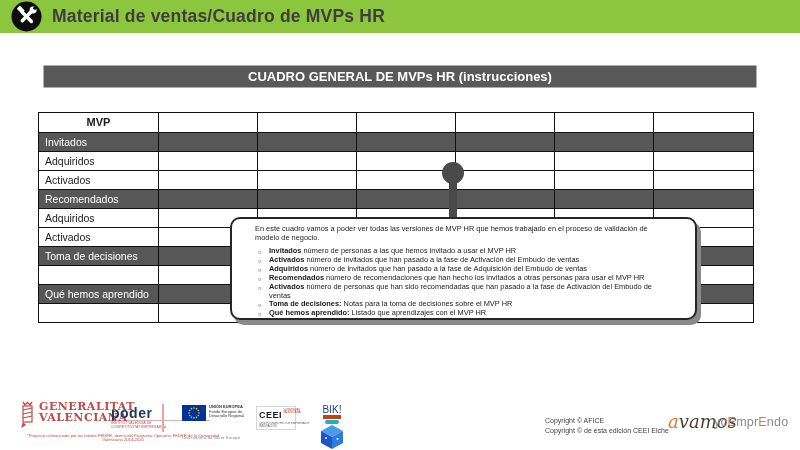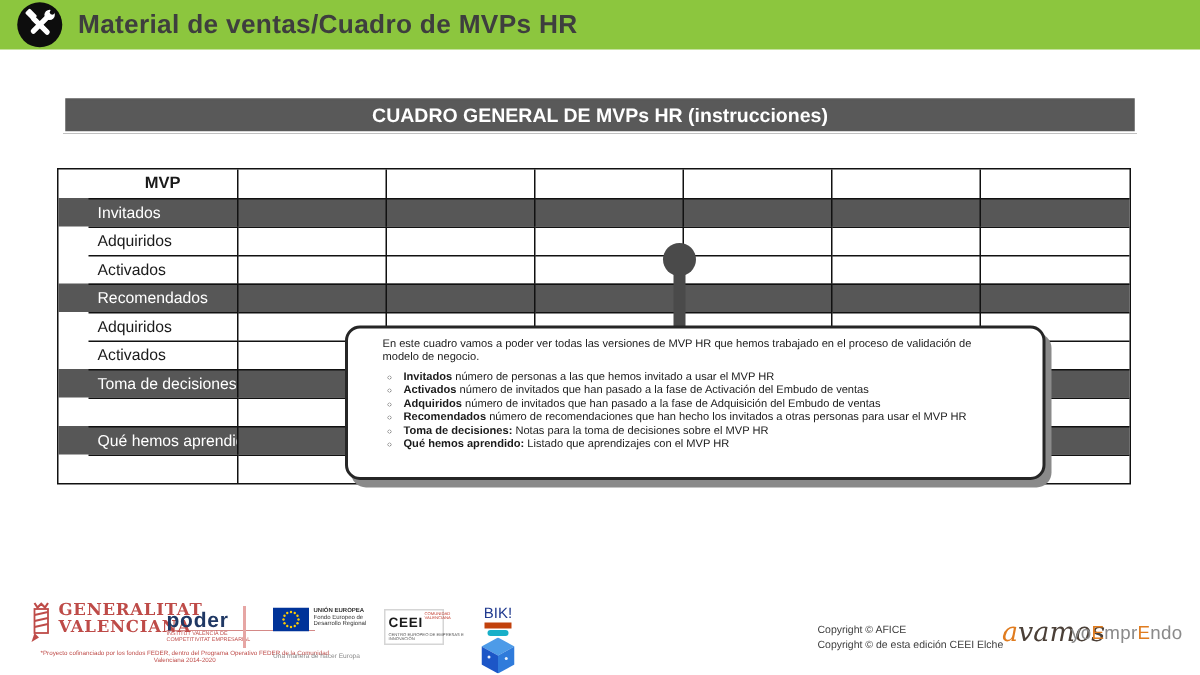--- a/index.html
+++ b/index.html
@@ -17,21 +17,21 @@
     color:#fff;font-size:13px;font-weight:bold;text-align:center;line-height:25px;}
 
   
   .mvp-table{position:absolute;left:38px;top:112px;width:714px;border:1.5px solid #111;}
   .trow{display:grid;grid-template-columns:120px repeat(6,1fr);height:19px;}
   .trow + .trow .tcell{border-top:1px solid #111;}
   .tcell{border-right:1px solid #111;overflow:hidden;}
   .tcell:last-child{border-right:none;}
   .trow.dark{background:#575757;}
   .trow.dark .tcell.label{color:#fff;}
-  .tcell.label{font-size:10.5px;color:#1a1a1a;padding:3px 0 0 6px;white-space:nowrap;margin-left:20px;}
+  .tcell.label{font-size:10.5px;color:#1a1a1a;padding:3px 0 0 6px;white-space:nowrap;}
   .trow.header .tcell.label{font-weight:bold;font-size:11px;text-align:center;padding-left:0;}
 
   
   .pointer-dot{position:absolute;left:442px;top:162px;width:22px;height:22px;border-radius:50%;background:#4A4A4A;z-index:4;}
   .pointer-line{position:absolute;left:449px;top:178px;width:8px;height:44px;background:#4A4A4A;z-index:4;}
 
   
   .callout{position:absolute;left:230px;top:217px;width:467px;height:103px;background:#fff;
     border:2.5px solid #262626;border-radius:10px;box-shadow:4px 5px 0 #8a8a8a;z-index:5;
     padding:5px 23px;box-sizing:border-box;overflow:hidden;}
@@ -201,20 +201,21 @@
   <div class="pointer-line"></div>
   <div class="pointer-dot"></div>
 
   <div class="callout">
     <p>En este cuadro vamos a poder ver todas las versiones de MVP HR que hemos trabajado en el proceso de validación de modelo de negocio.</p>
     <ul id="callout-list">
         <li><b>Invitados</b> número de personas a las que hemos invitado a usar el MVP HR</li>
         <li><b>Activados</b> número de invitados que han pasado a la fase de Activación del Embudo de ventas</li>
         <li><b>Adquiridos</b> número de invitados que han pasado a la fase de Adquisición del Embudo de ventas</li>
         <li><b>Recomendados</b> número de recomendaciones que han hecho los invitados a otras personas para usar el MVP HR</li>
+        <li><b>Activados</b> número de personas que han sido recomendadas que han pasado a la fase de Activación del Embudo de ventas</li>
         <li><b>Toma de decisiones:</b> Notas para la toma de decisiones sobre el MVP HR</li>
         <li><b>Qué hemos aprendido:</b> Listado que aprendizajes con el MVP HR</li>
       </ul>
   </div>
 
   <div class="gva">
     <svg width="15" height="30" viewBox="0 0 15 30">
       <path d="M3 1 L5 4 L7.5 1.5 L10 4 L12 1" stroke="#BE4B48" stroke-width="1.4" fill="none"></path>
       <rect x="3" y="5" width="9" height="16" fill="none" stroke="#BE4B48" stroke-width="1.2"></rect>
       <line x1="3" y1="9" x2="12" y2="7" stroke="#BE4B48" stroke-width="1.2"></line>

